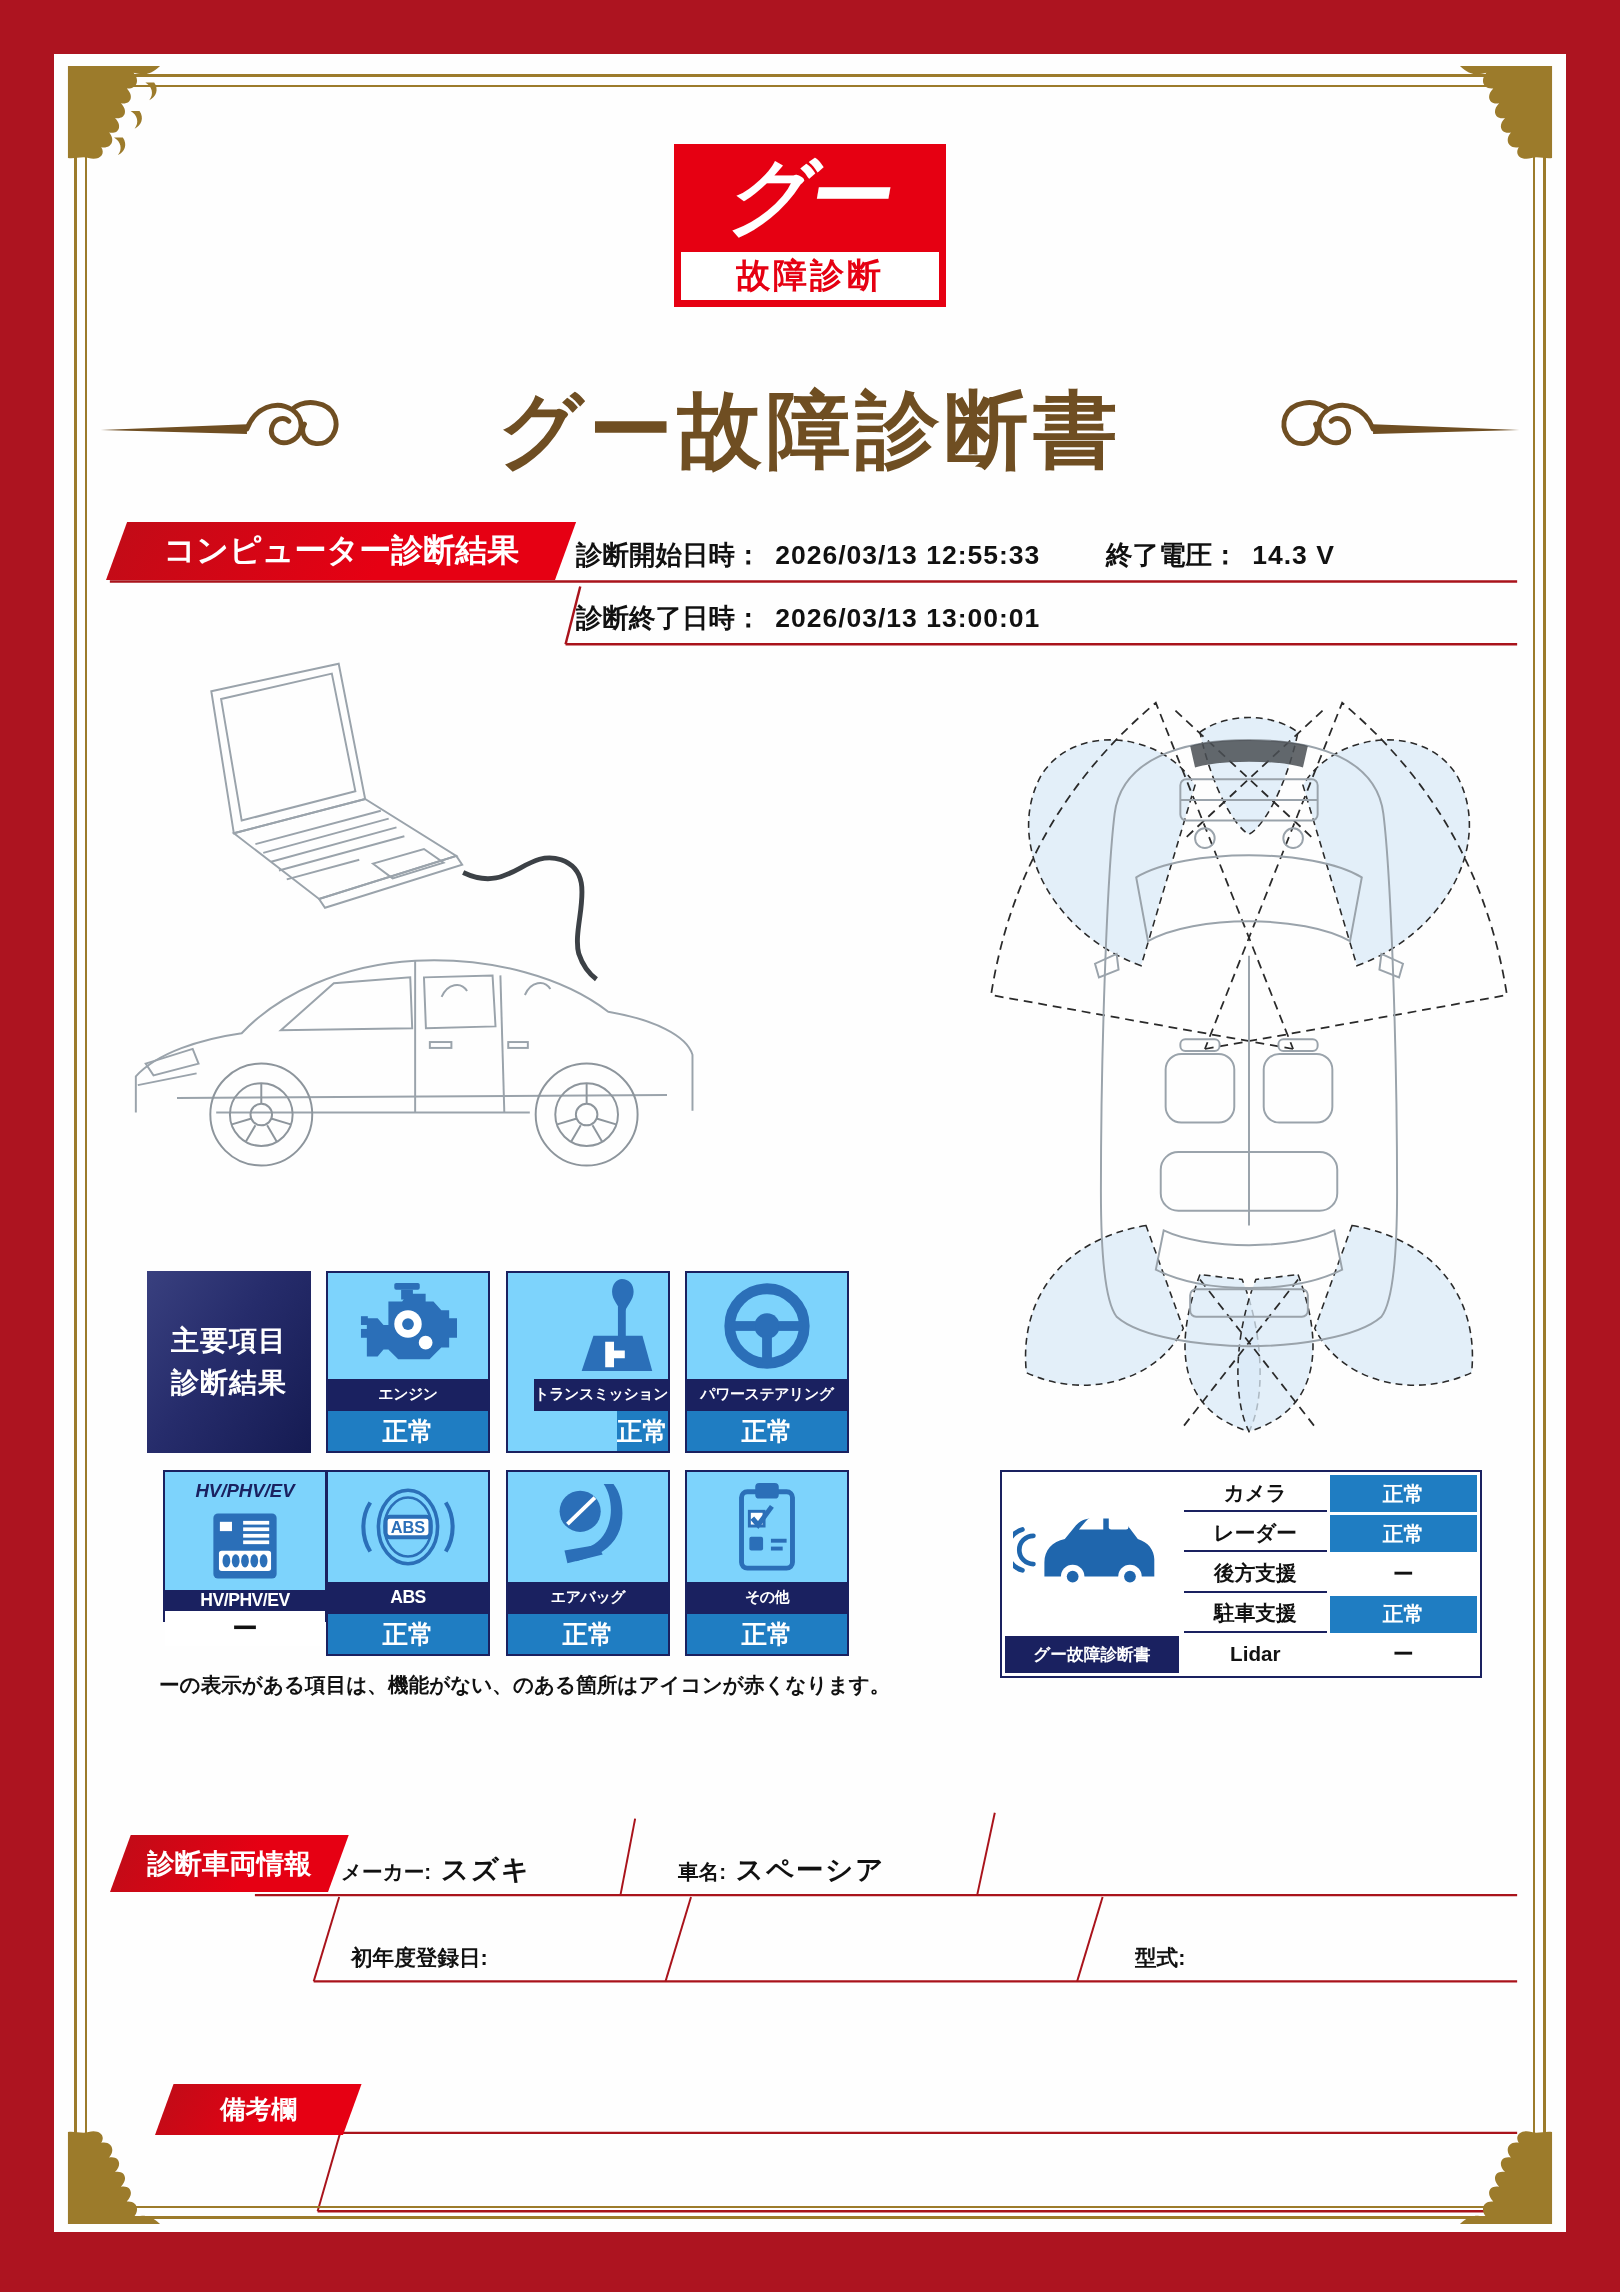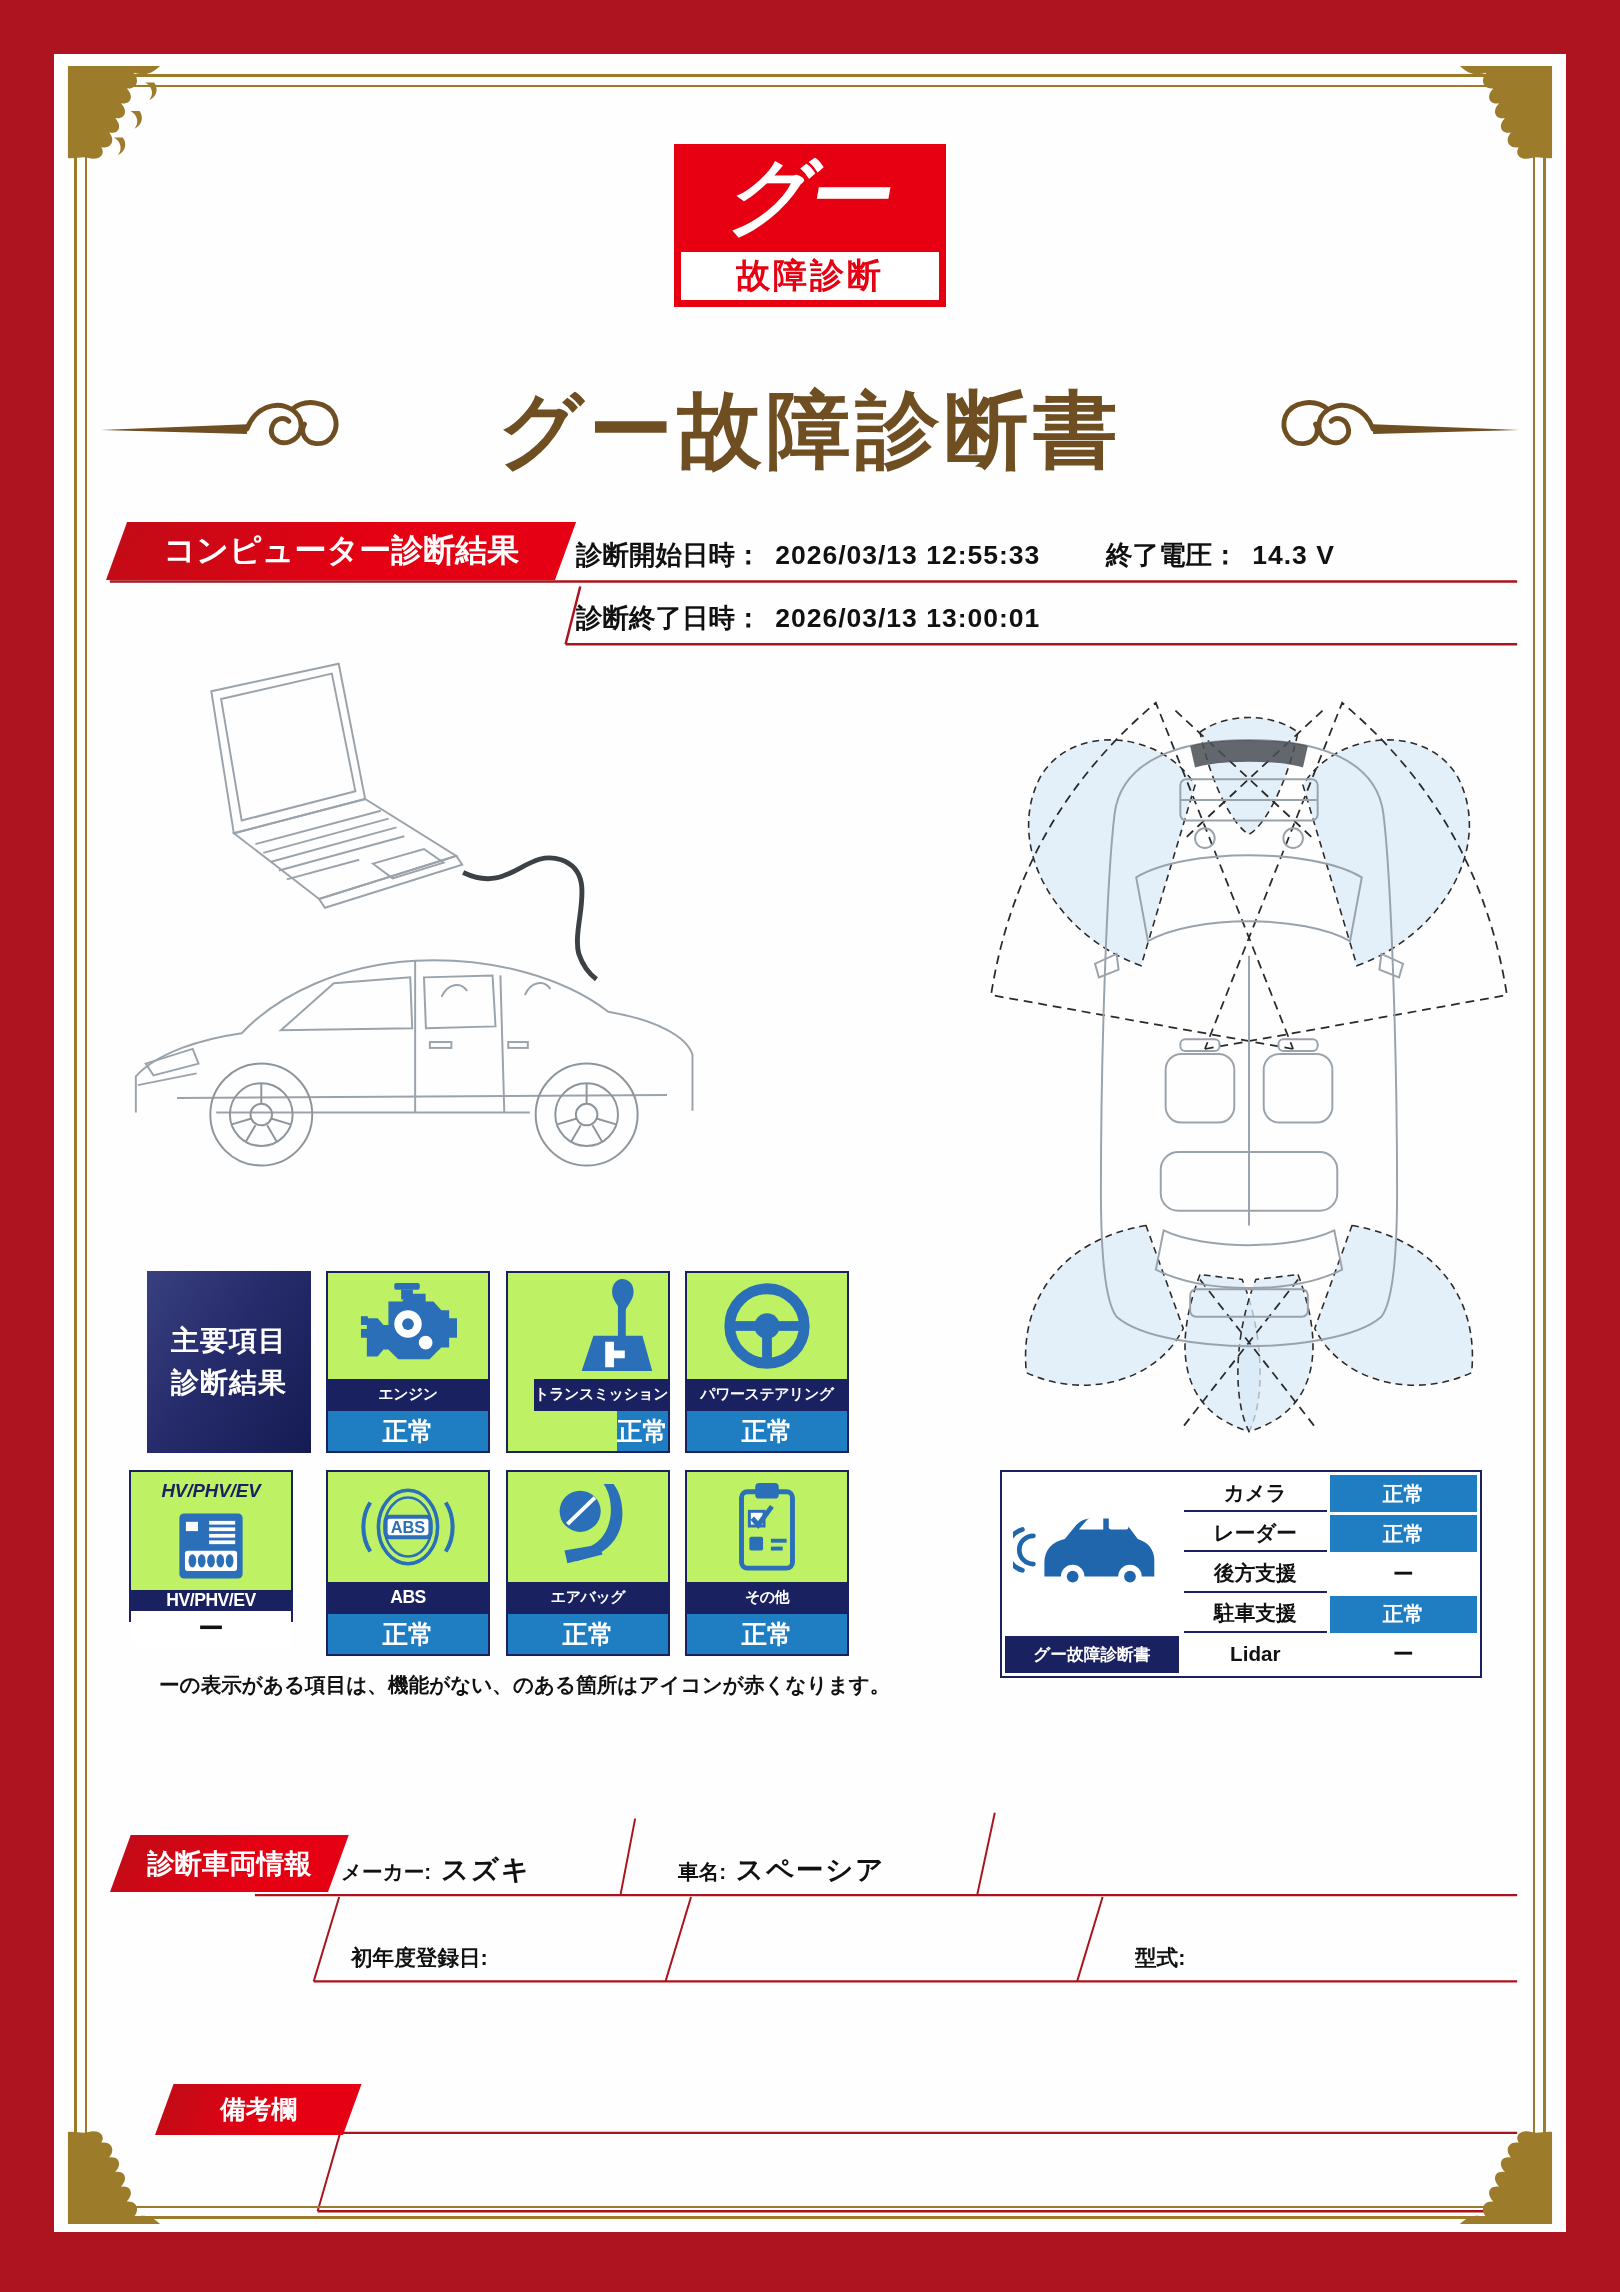--- a/index.html
+++ b/index.html
@@ -35,21 +35,21 @@
   .dlabel{font-size:26.5px;}
   .dvalue{font-size:26.5px;letter-spacing:1px;}
   
   .notice{left:147px;top:1218px;width:702px;height:41px;background:#e60012;color:#fff;
           display:flex;align-items:center;justify-content:center;font-size:20.6px;font-weight:bold;}
   
   .hdr-box{left:147px;top:1271px;width:164px;height:182px;
            background:linear-gradient(125deg,#39407f 0%,#262c6b 45%,#151b52 100%);
            display:flex;flex-direction:column;align-items:center;justify-content:center;
            color:#fff;font-weight:bold;font-size:28px;line-height:1.5;letter-spacing:1px;}
-  .card{width:164px;background:#bef264;border:2px solid #1a2160;display:flex;flex-direction:column;box-sizing:border-box;}
+  .card{width:164px;background:#7dd3fc;border:2px solid #1a2160;display:flex;flex-direction:column;box-sizing:border-box;}
   .card-icon{flex:1;display:flex;align-items:center;justify-content:center;padding:3.9px;}
   .card-label{height:35px;background:#1a2160;color:#fff;font-weight:bold;font-size:15px;
               display:flex;align-items:center;justify-content:center;letter-spacing:-0.5px;}
   .card-status{height:43px;display:flex;align-items:center;justify-content:center;
                font-size:25.5px;font-weight:bold;}
   .st-normal{background:#1f7dc2;color:#fff;}
   .st-none{background:#fff;color:#111;}
   .hv-top{color:#1a2160;font-weight:bold;font-style:italic;font-size:18.6px;text-align:center;padding-top:7.8px;}
   .footnote{left:159px;top:1671px;font-size:20.6px;font-weight:600;color:#111;}
   
@@ -255,21 +255,21 @@
           <line x1="50" y1="60" x2="50" y2="86"></line>
           <line x1="38" y1="50" x2="14" y2="50"></line>
           <line x1="62" y1="50" x2="86" y2="50"></line>
         </g>
       </svg>
     </div>
     <div class="card-label">パワーステアリング</div>
     <div class="card-status st-normal">正常</div>
   </div>
 
-  <div class="abs card" style="left:129px;top:1470px;height:152px;">
+  <div class="abs card" style="left:163px;top:1470px;height:152px;">
     <div class="hv-top">HV/PHV/EV</div>
     <div class="card-icon">
       <svg width="94" height="80" viewBox="0 0 100 86">
         <rect x="16" y="8" width="68" height="70" rx="5" fill="#2b6fb8"></rect>
         <rect x="23" y="17" width="13" height="10" fill="#fff"></rect>
         <g fill="#fff">
           <rect x="48" y="16" width="28" height="4"></rect>
           <rect x="48" y="23" width="28" height="4"></rect>
           <rect x="48" y="30" width="28" height="4"></rect>
           <rect x="48" y="37" width="28" height="4"></rect>

